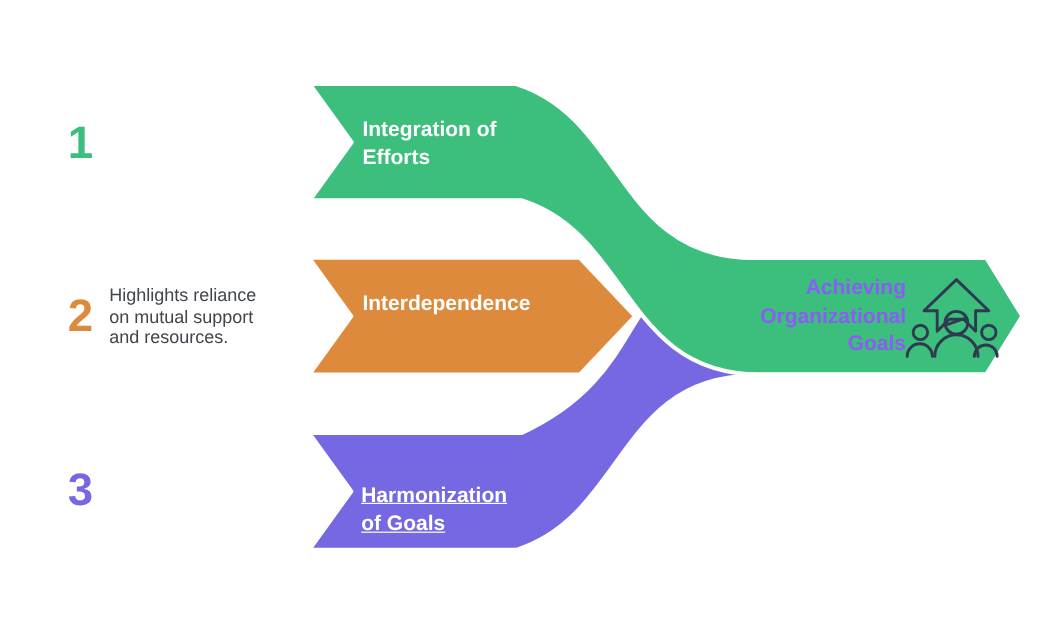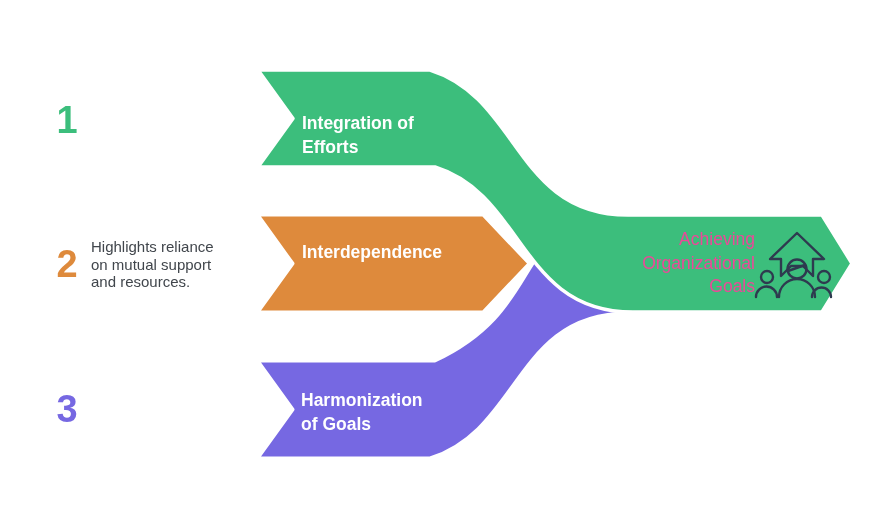--- a/index.html
+++ b/index.html
@@ -10,27 +10,27 @@
   .layer { position:absolute; left:0; top:0; }
   .num  { position:absolute; font-size:38px; font-weight:700; line-height:38px; width:30px; text-align:center; }
   .n1 { left:52px; top:101px; color:#3CBE7C; }
   .n2 { left:52px; top:245px; color:#DE8A3C; }
   .n3 { left:52px; top:390px; color:#7668E2; }
   .desc { position:absolute; font-size:15px; line-height:17.5px; color:#41464C; }
   .d1 { left:122px; top:86px;  width:132px; }
   .d2 { left:91px; top:238px; width:136px; }
   .d3 { left:86px;  top:384px; width:150px; }
   .bandlabel { position:absolute; font-size:17.5px; font-weight:700; color:#ffffff; line-height:24px; }
-  .l1 { left:302px; top:95px;  width:150px;margin-top:16px; }
+  .l1 { left:302px; top:95px;  width:150px; }
   .l2 { left:302px; top:240px; width:180px; }
-  .l3 { left:301px; top:388px; width:138px; }
+  .l3 { left:301px; top:400px; width:138px;text-decoration:underline; }
   .outcome {
     position:absolute; left:601px; top:228px; width:154px;
-    font-size:17.5px; font-weight:400; line-height:23.5px;
-    color:#ec4899; text-align:right;
+    font-size:17.5px; font-weight:700; line-height:23.5px;
+    color:#8b5cf6; text-align:right;
   }
 </style>
 </head>
 <body>
 
 <div class="canvas">
 
   <svg class="layer" width="877" height="528" viewBox="0 0 877 528">
 
     <path d="M 258,361 L 435,361 C 555,305 505,214 633,214 L 700,214 L 700,313 L 628,313

